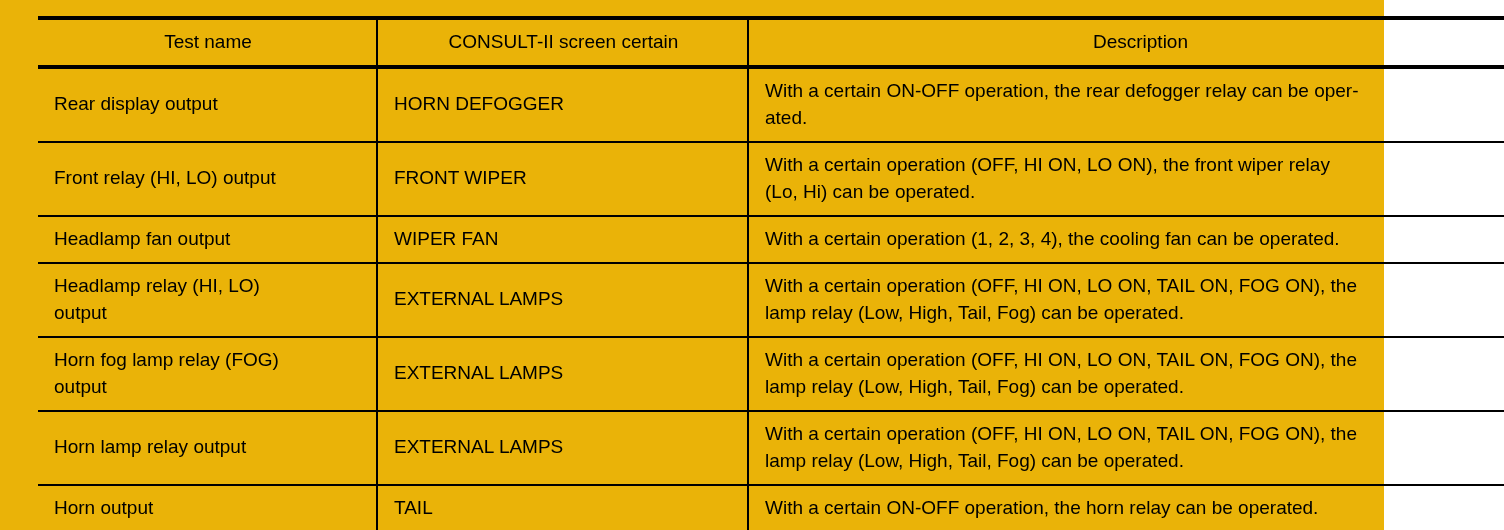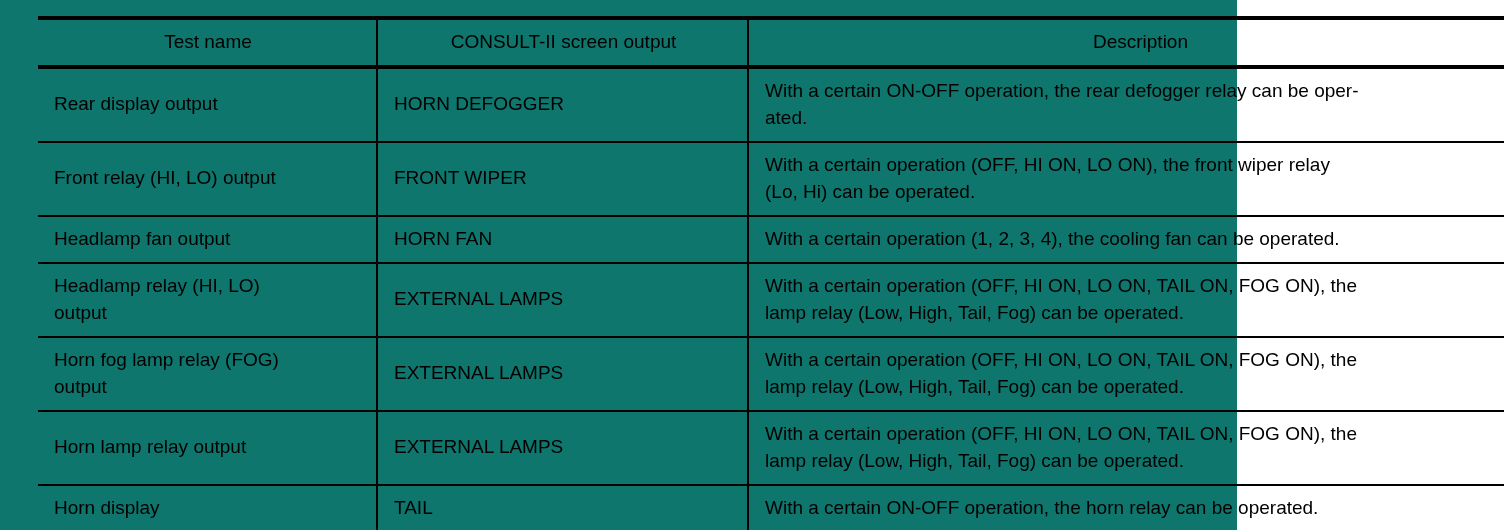--- a/index.html
+++ b/index.html
@@ -10,23 +10,23 @@
   body {
     width: 1504px;
     height: 530px;
     font-family: "Liberation Sans", sans-serif;
     color: #000000;
     overflow: hidden;
   }
 
   .page {
     position: relative;
-    width: 1237px;
+    width: 1384px;
     height: 530px;
-    background: #0f766e;
+    background: #eab308;
   }
 
   .table-wrap {
     position: absolute;
     left: 38px;
     top: 16px;
     width: 1398px;
   }
 
   table.spec-table {
@@ -91,21 +91,21 @@
 </style>
 </head>
 <body>
 
 <div class="page">
   <div class="table-wrap">
     <table class="spec-table">
       <thead>
         <tr>
           <th class="col-test">Test name</th>
-          <th class="col-screen">CONSULT-II screen output</th>
+          <th class="col-screen">CONSULT-II screen certain</th>
           <th class="col-desc">Description</th>
         </tr>
       </thead>
       <tbody>
 
         <tr class="h-tall">
           <td class="col-test">
               <span class="cell-text">Rear display output</span>
             </td>
           <td class="col-screen">
@@ -128,21 +128,21 @@
               <span class="cell-text">With a certain operation (OFF, HI ON, LO ON), the front wiper relay
 (Lo, Hi) can be operated.</span>
             </td>
         </tr>
 
         <tr class="h-short">
           <td class="col-test">
               <span class="cell-text">Headlamp fan output</span>
             </td>
           <td class="col-screen">
-              <span class="cell-text">HORN FAN</span>
+              <span class="cell-text">WIPER FAN</span>
             </td>
           <td class="col-desc">
               <span class="cell-text">With a certain operation (1, 2, 3, 4), the cooling fan can be operated.</span>
             </td>
         </tr>
 
         <tr class="h-mid">
           <td class="col-test">
               <span class="cell-text">Headlamp relay (HI, LO)
 output</span>
@@ -178,21 +178,21 @@
               <span class="cell-text">EXTERNAL LAMPS</span>
             </td>
           <td class="col-desc">
               <span class="cell-text">With a certain operation (OFF, HI ON, LO ON, TAIL ON, FOG ON), the
 lamp relay (Low, High, Tail, Fog) can be operated.</span>
             </td>
         </tr>
 
         <tr class="h-short">
           <td class="col-test">
-              <span class="cell-text">Horn display</span>
+              <span class="cell-text">Horn output</span>
             </td>
           <td class="col-screen">
               <span class="cell-text">TAIL</span>
             </td>
           <td class="col-desc">
               <span class="cell-text">With a certain ON-OFF operation, the horn relay can be operated.</span>
             </td>
         </tr>
 
       </tbody>

